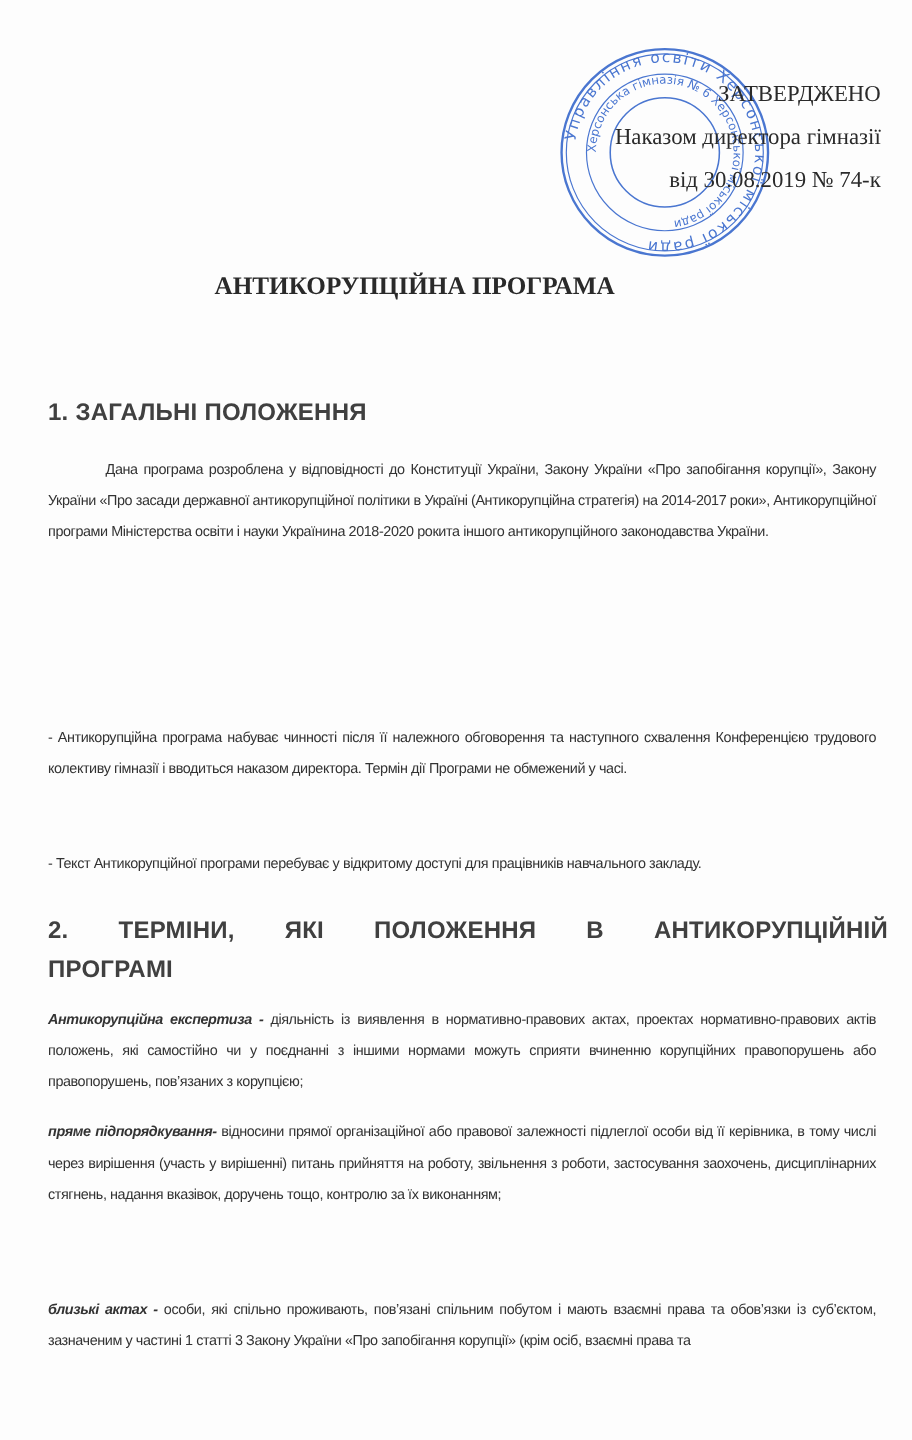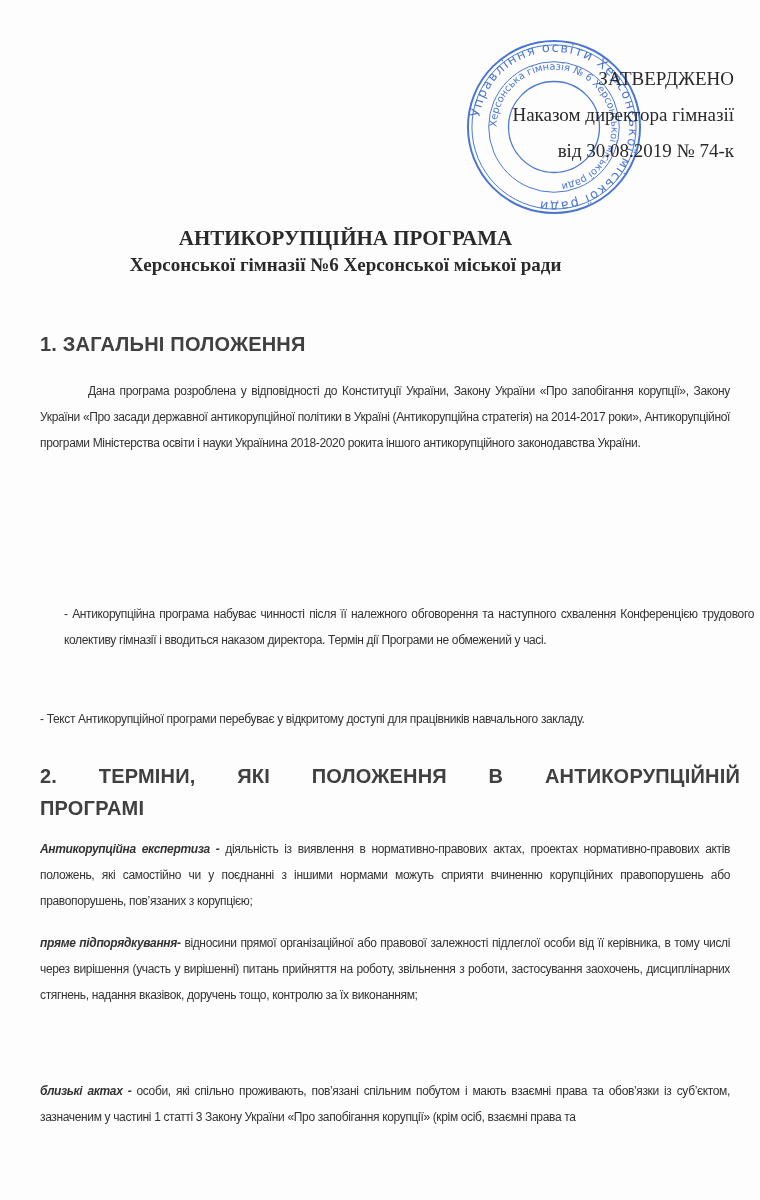--- a/index.html
+++ b/index.html
@@ -18,21 +18,21 @@
   .heading { position: absolute; left: 40px; width: 700px; font-family: "Liberation Sans", "DejaVu Sans", sans-serif;
              font-weight: bold; font-size: 20px; color: #404040; letter-spacing: 0.2px; }
   .h1 { top: 333px; }
   .h2 { top: 760px; line-height: 32px; text-align: justify; text-align-last: left; }
   .h2 .word-spread { display: flex; justify-content: space-between; }
   .para { position: absolute; left: 40px; width: 690px; font-family: "Liberation Sans", "DejaVu Sans", sans-serif;
           font-size: 12px; line-height: 26.2px; text-align: justify; color: #333;
           font-stretch: condensed; letter-spacing: -0.35px; }
   .p1 { top: 378px; text-indent: 48px; }
   .p2 { top: 522px; }
-  .p3 { top: 601px; margin-left: 24px; }
+  .p3 { top: 601px; }
   .p4 { top: 706px; }
   .p5 { top: 836px; }
   .p6 { top: 930px; }
   .p7 { top: 1078px; }
   .term { font-weight: bold; font-style: italic; }
 </style>
 </head>
 <body>
 
 <div class="page">
@@ -54,21 +54,20 @@
     </text>
   </svg>
 
   <div class="approval">
     <div class="a1">ЗАТВЕРДЖЕНО</div>
     <div class="a2">Наказом директора гімназії</div>
     <div class="a3">від 30.08.2019  № 74-к</div>
   </div>
 
   <div class="title t1">АНТИКОРУПЦІЙНА ПРОГРАМА</div>
-  <div class="title t2">Херсонської гімназії №6 Херсонської міської ради</div>
 
   <div class="heading h1">1. ЗАГАЛЬНІ ПОЛОЖЕННЯ</div>
   <div class="para p1">Дана програма розроблена у відповідності до Конституції України, Закону України «Про запобігання корупції», Закону України «Про засади державної антикорупційної політики в Україні (Антикорупційна стратегія) на 2014-2017 роки», Антикорупційної програми Міністерства освіти і науки Українина 2018-2020 рокита іншого антикорупційного законодавства України.</div>
   <div class="para p3"> - Антикорупційна програма набуває чинності після її належного обговорення  та наступного схвалення Конференцією трудового колективу гімназії і вводиться наказом директора.  Термін дії Програми не обмежений у часі.</div>
   <div class="para p4">- Текст Антикорупційної програми перебуває у відкритому доступі для працівників навчального закладу.</div>
 
   <div class="heading h2">
     <div class="word-spread">
       <span>2.</span>
       <span>ТЕРМІНИ,</span>

